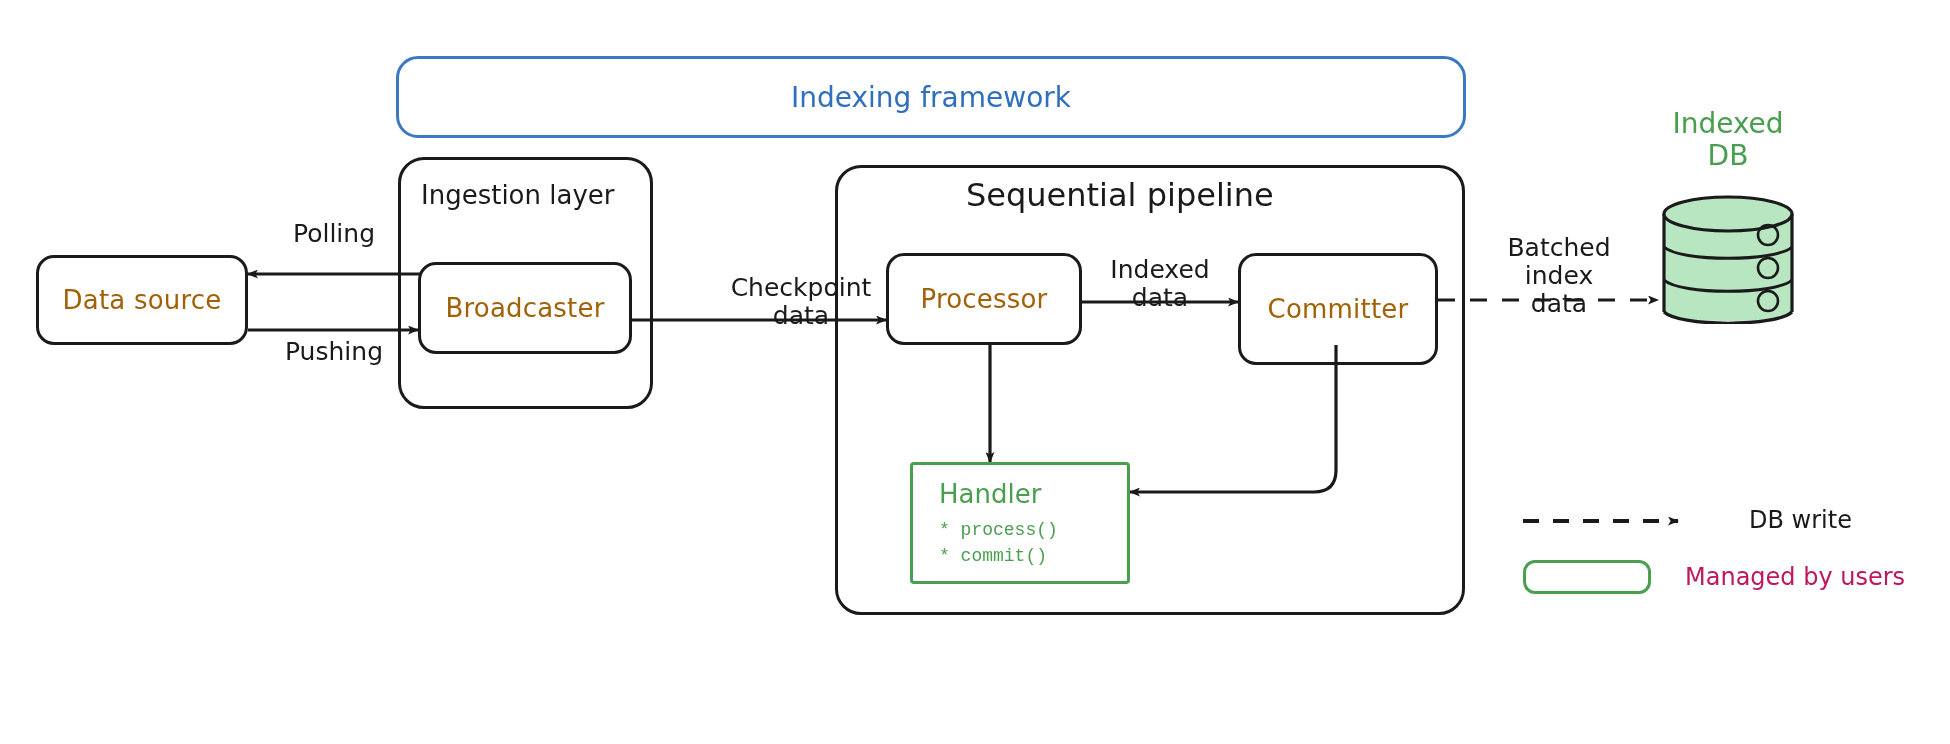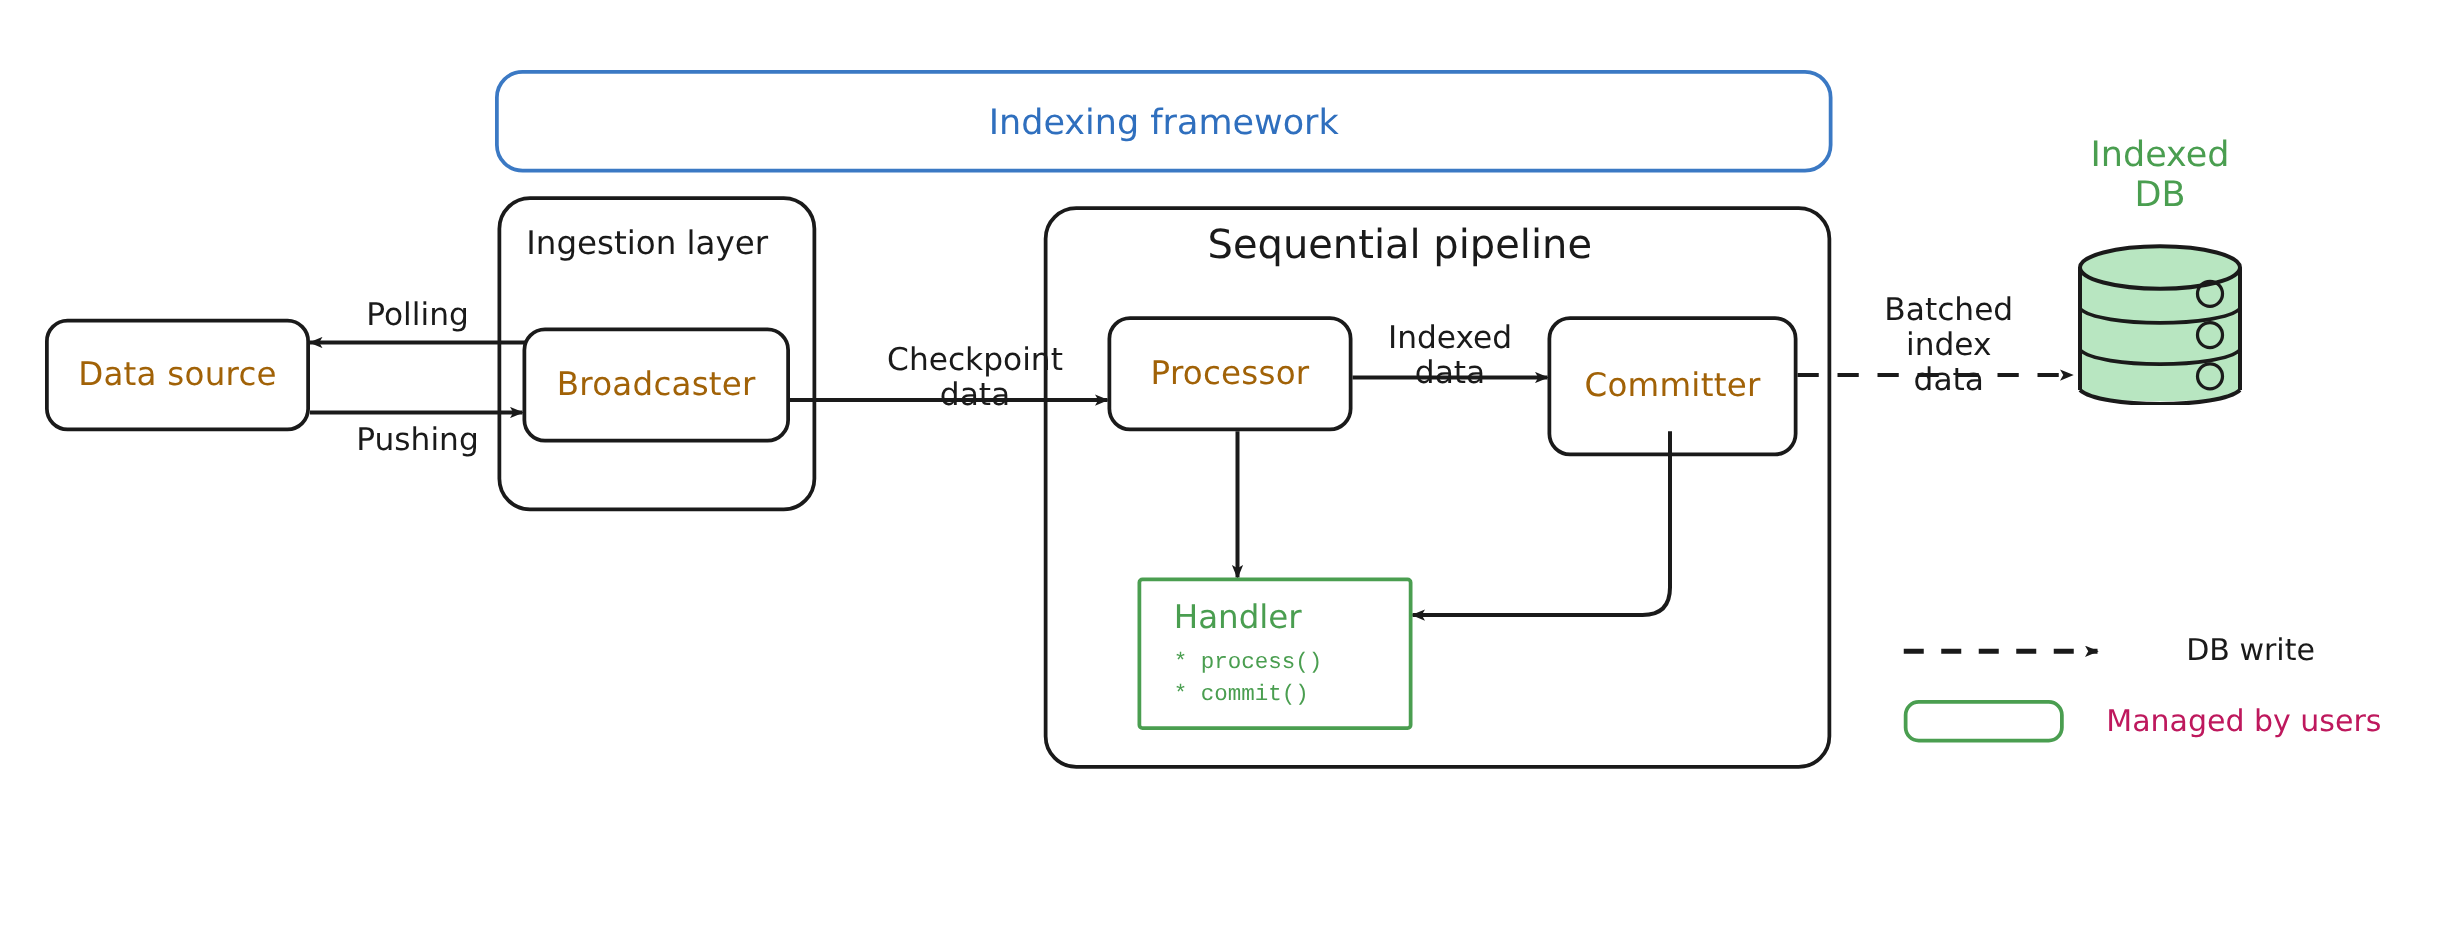--- a/index.html
+++ b/index.html
@@ -218,25 +218,25 @@
   <div class="node" style="left:1238px; top:253px; width:200px; height:112px;">
     <span class="node-label t-26">Committer</span>
   </div>
 
   <div class="handler" style="left:910px; top:462px; width:220px; height:122px;">
     <div class="handler-title t-26">Handler</div>
     <div class="handler-method t-23">* process()</div>
     <div class="handler-method t-23">* commit()</div>
   </div>
 
-  <div class="edge-label t-25" style="left:258px; top:238px; width:152px;">Polling</div>
+  <div class="edge-label t-25" style="left:258px; top:220px; width:152px;">Polling</div>
 
   <div class="edge-label t-25" style="left:258px; top:338px; width:152px;">Pushing</div>
 
-  <div class="edge-label t-25" style="left:651px; top:274px; width:216px;padding-left:21px;">Checkpoint
+  <div class="edge-label t-25" style="left:672px; top:274px; width:216px;padding-left:21px;">Checkpoint
 data</div>
 
   <div class="edge-label t-25" style="left:1087px; top:256px; width:146px;">Indexed
 data</div>
 
   <div class="edge-label t-25" style="left:1462px; top:234px; width:194px;">Batched
 index
 data</div>
 
   <div class="db-wrap" style="left:1640px; top:108px; width:176px; height:216px;">

